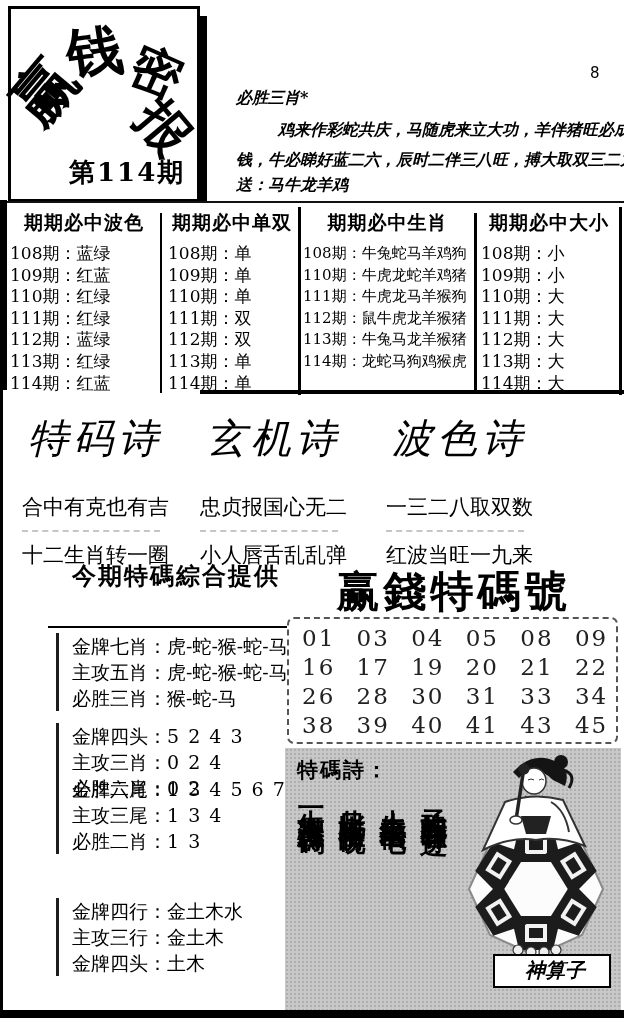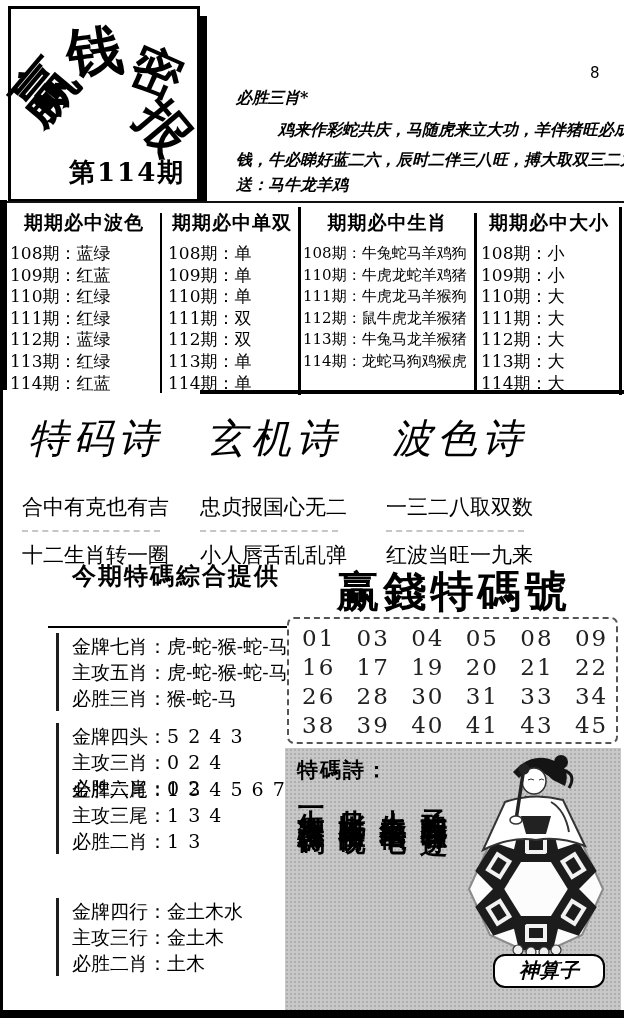--- a/index.html
+++ b/index.html
@@ -66,21 +66,21 @@
 
   
   .sp-box{left:285px;top:748px;width:336px;height:262px;background-color:#c8c8c8;
     background-image:radial-gradient(#aeaeae 1px,rgba(0,0,0,0) 1px);background-size:4px 4px;}
   .sp-heading{position:absolute;left:12px;top:8px;font-size:21px;font-weight:bold;letter-spacing:2px;}
   .sp-verses{position:absolute;left:6px;top:40px;height:218px;writing-mode:vertical-rl;
     font-size:27px;font-weight:bold;letter-spacing:3px;line-height:41px;}
   .sp-verses span{display:block;}
   .sp-figure{position:absolute;left:170px;top:2px;width:162px;height:224px;}
   .sp-label{position:absolute;left:208px;top:206px;width:108px;height:30px;background:#fff;border:2px solid #000;
-    border-radius:12px;text-align:center;font-size:20px;font-weight:bold;font-style:italic;line-height:29px;}
+    border-radius:0;text-align:center;font-size:20px;font-weight:bold;font-style:italic;line-height:29px;padding-left:6px;}
 
   .bottom-bar{left:0;top:1010px;width:624px;height:8px;background:#000;}
 </style>
 </head>
 <body>
 
 <div class="abs logo-shadow"></div>
 <div class="abs logo-box">
   <span class="lg0">赢</span>
   <span class="lg1">钱</span>
@@ -175,21 +175,21 @@
   <div class="tline">必胜二肖：0 2</div>
 </div>
 <div class="abs tgroup tg2">
   <div class="tline">金牌六尾：1 3 4 5 6 7</div>
   <div class="tline">主攻三尾：1 3 4</div>
   <div class="tline">必胜二肖：1 3</div>
 </div>
 <div class="abs tgroup tg3">
   <div class="tline">金牌四行：金土木水</div>
   <div class="tline">主攻三行：金土木</div>
-  <div class="tline">必胜二肖：土木</div>
+  <div class="tline">金牌四头：土木</div>
 </div>
 
 <div class="abs sn-title">赢錢特碼號</div>
 <div class="abs sn-box">
   <div class="sn-row">01 03 04 05 08 09 10 11</div>
   <div class="sn-row">16 17 19 20 21 22 24 25</div>
   <div class="sn-row">26 28 30 31 33 34 36 37</div>
   <div class="sn-row">38 39 40 41 43 45 46 47</div>
 </div>
 

